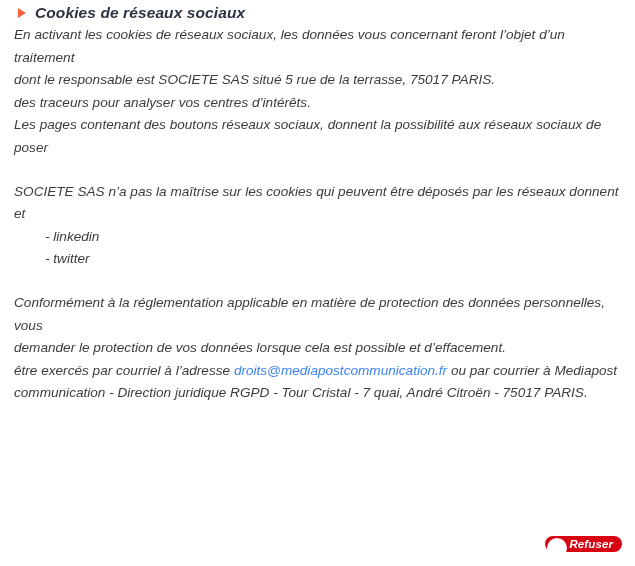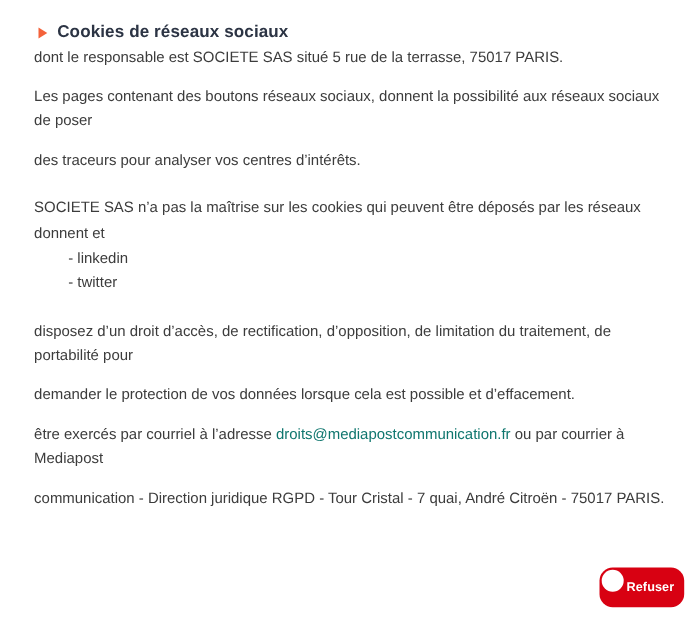--- a/index.html
+++ b/index.html
@@ -14,21 +14,22 @@
     color: #3a3a3a;
     overflow: hidden;
     position: relative;
   }
 
   .panel {
     position: relative;
     width: 635px;
     height: 566px;
     box-sizing: border-box;
-    padding: 17px;
+    padding: 0;
+    font-style: italic;
   }
 
   
   .section-header {
     display: flex;
     align-items: center;
     padding: 2px 0 0 18px;
     height: 22px;
   }
   .tri-icon {
@@ -54,56 +55,56 @@
     padding: 0 14px 0 14px;
     font-size: 13.6px;
     line-height: 22.6px;
     color: #3c3c3c;
   }
   .para {
     margin: 0;
     padding: 0;
   }
   .para + .para {
-    margin-top: 13px;
+    margin-top: 0;
   }
   .gap {
     height: 21px;
   }
   .list {
     margin: 0;
     padding: 0 0 0 31px;
     list-style: none;
   }
   .list li {
     margin: 0;
     padding: 0;
     font-size: 13.6px;
     line-height: 22.6px;
     white-space: nowrap;
   }
   a.mail-link {
-    color: #0f766e;
+    color: #3b82f6;
     text-decoration: none;
   }
 
   
   .toggle-row {
     position: absolute;
     left: 0;
     right: 0;
     bottom: 14px;
     display: flex;
     justify-content: flex-end;
     padding-right: 13px;
   }
   .toggle {
     position: relative;
     width: 77px;
-    height: 36px;
+    height: 16px;
     border-radius: 12px;
     background: #d80112;
     display: flex;
     align-items: center;
     justify-content: flex-end;
     cursor: pointer;
     box-sizing: border-box;
     padding-right: 9px;
     user-select: none;
   }
@@ -130,40 +131,41 @@
 <div class="panel">
 
   <div class="section-header">
     <span class="tri-icon"></span>
     <span class="section-title">Cookies de réseaux sociaux</span>
   </div>
 
   <div class="body-text">
 
     <div>
+      <p class="para">En activant les cookies de réseaux sociaux, les données vous concernant feront l’objet d’un traitement</p>
       <p class="para">dont le responsable est SOCIETE SAS situé 5 rue de la terrasse, 75017 PARIS.</p>
+      <p class="para">des traceurs pour analyser vos centres d’intérêts.</p>
       <p class="para">Les pages contenant des boutons réseaux sociaux, donnent la possibilité aux réseaux sociaux de poser</p>
-      <p class="para">des traceurs pour analyser vos centres d’intérêts.</p>
     </div>
 
     <div class="gap"></div>
 
     <div>
       <p class="para">SOCIETE SAS n’a pas la maîtrise sur les cookies qui peuvent être déposés par les réseaux donnent et</p>
     </div>
 
     <ul class="list">
       <li>- linkedin</li>
       <li>- twitter</li>
     </ul>
 
     <div class="gap"></div>
 
     <div>
-      <p class="para">disposez d’un droit d’accès, de rectification, d’opposition, de limitation du traitement, de portabilité pour</p>
+      <p class="para">Conformément à la réglementation applicable en matière de protection des données personnelles, vous</p>
       <p class="para">demander le protection de vos données lorsque cela est possible et d’effacement.</p>
       <p class="para"><span>être exercés par courriel à l’adresse </span><a class="mail-link" href="#">droits@mediapostcommunication.fr</a><span> ou par courrier à Mediapost</span></p>
       <p class="para">communication - Direction juridique RGPD - Tour Cristal - 7 quai, André Citroën - 75017 PARIS.</p>
 
     </div>
 
   </div>
 
   <div class="toggle-row">
     <div class="toggle">

